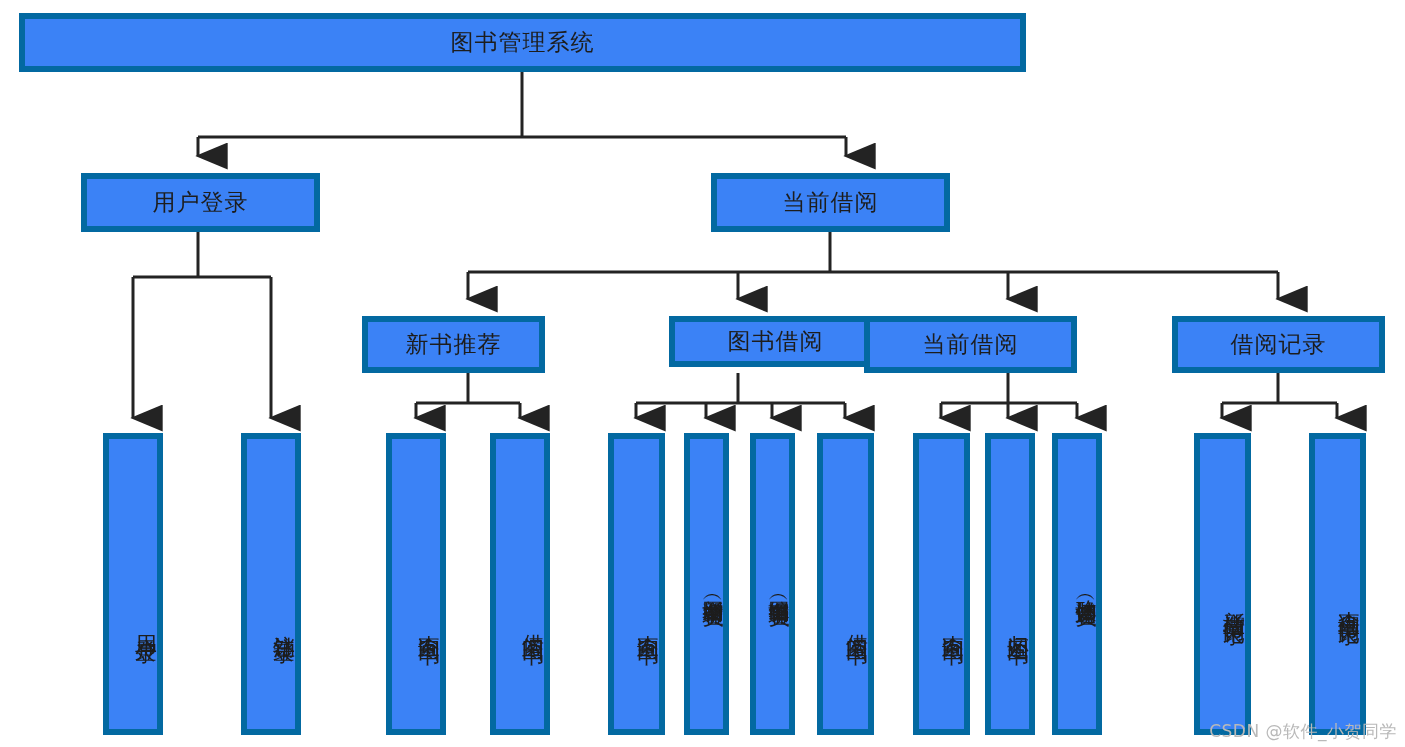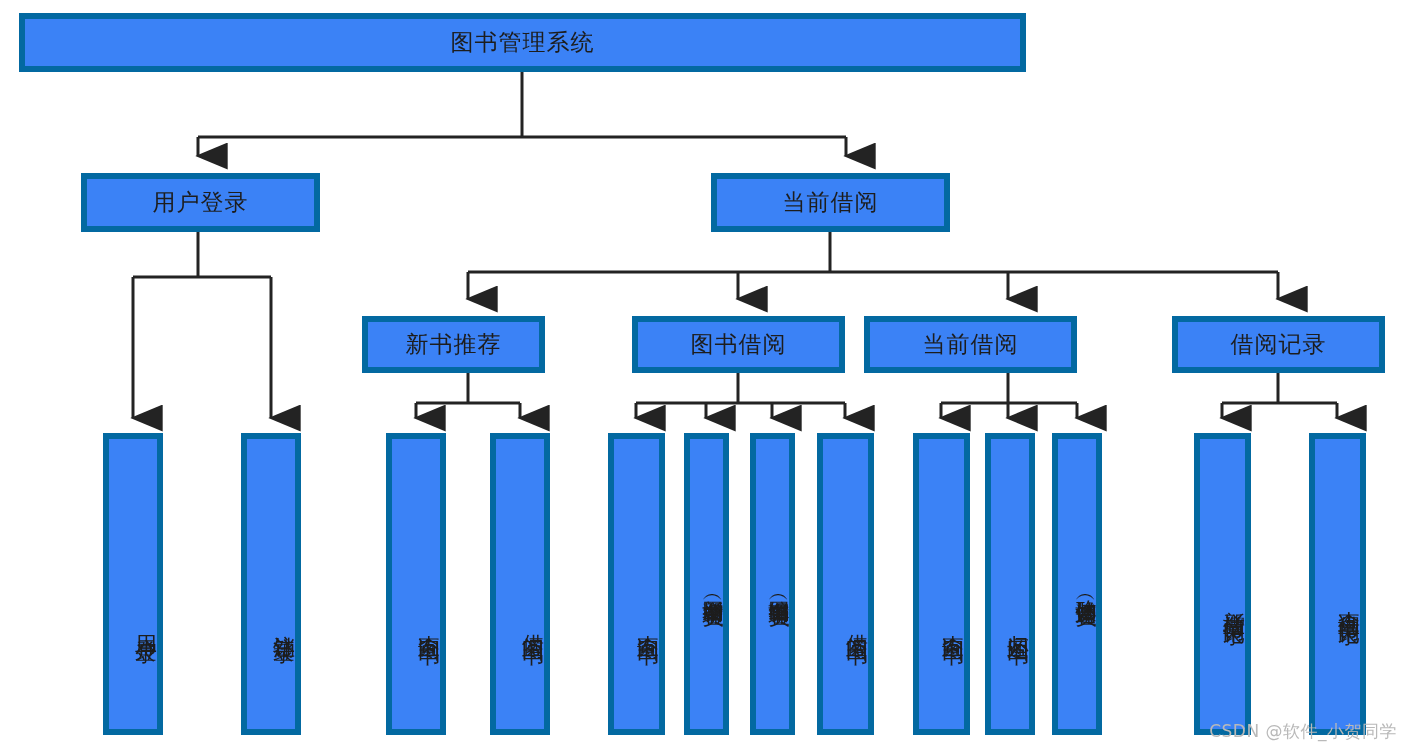--- a/index.html
+++ b/index.html
@@ -130,21 +130,21 @@
   <div class="node horiz" style="left:81px; top:173px; width:239px; height:59px;">
     <span class="lbl">用户登录</span>
   </div>
   <div class="node horiz" style="left:711px; top:173px; width:239px; height:59px;">
     <span class="lbl">当前借阅</span>
   </div>
 
   <div class="node horiz" style="left:362px; top:316px; width:183px; height:57px;">
     <span class="lbl">新书推荐</span>
   </div>
-  <div class="node horiz" style="left:632px; top:316px; width:213px; height:57px;">
+  <div class="node horiz" style="left:669px; top:316px; width:213px; height:51px;">
     <span class="lbl">图书借阅</span>
   </div>
   <div class="node horiz" style="left:864px; top:316px; width:213px; height:57px;">
     <span class="lbl">当前借阅</span>
   </div>
   <div class="node horiz" style="left:1172px; top:316px; width:213px; height:57px;">
     <span class="lbl">借阅记录</span>
   </div>
 
   <div class="node vert" style="left:103px; top:433px; width:60px; height:302px; padding-top:78px;">

